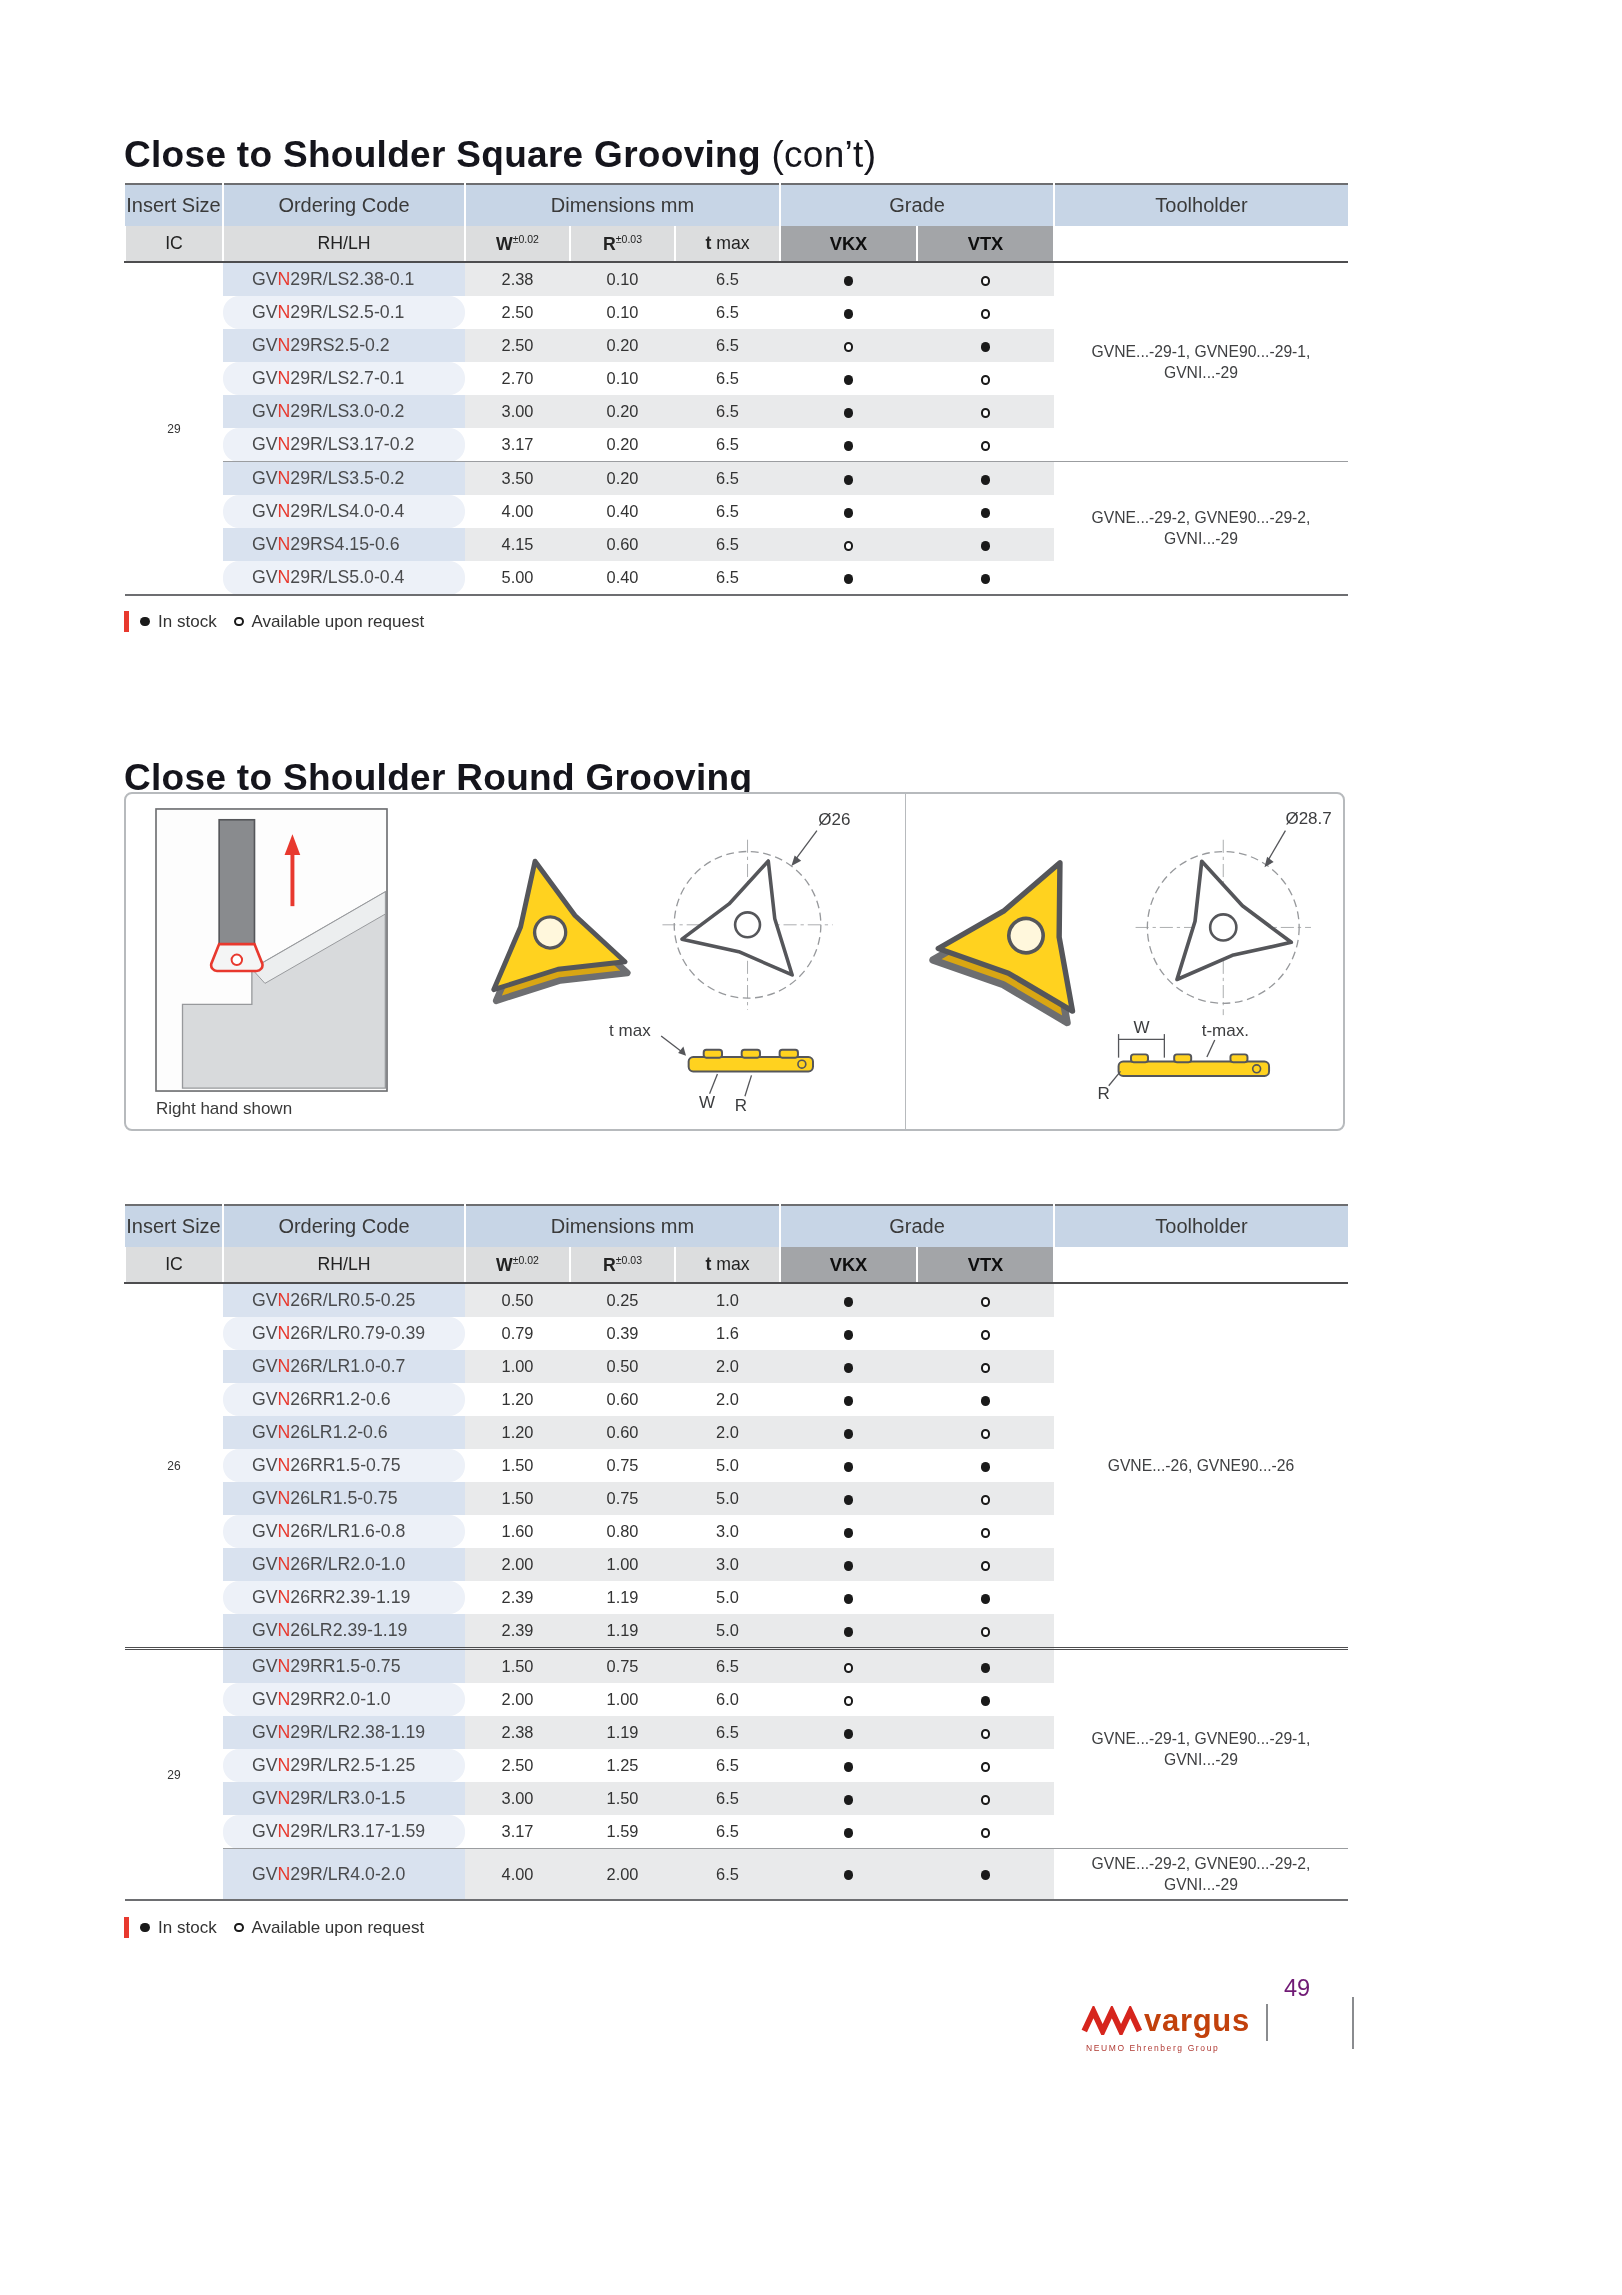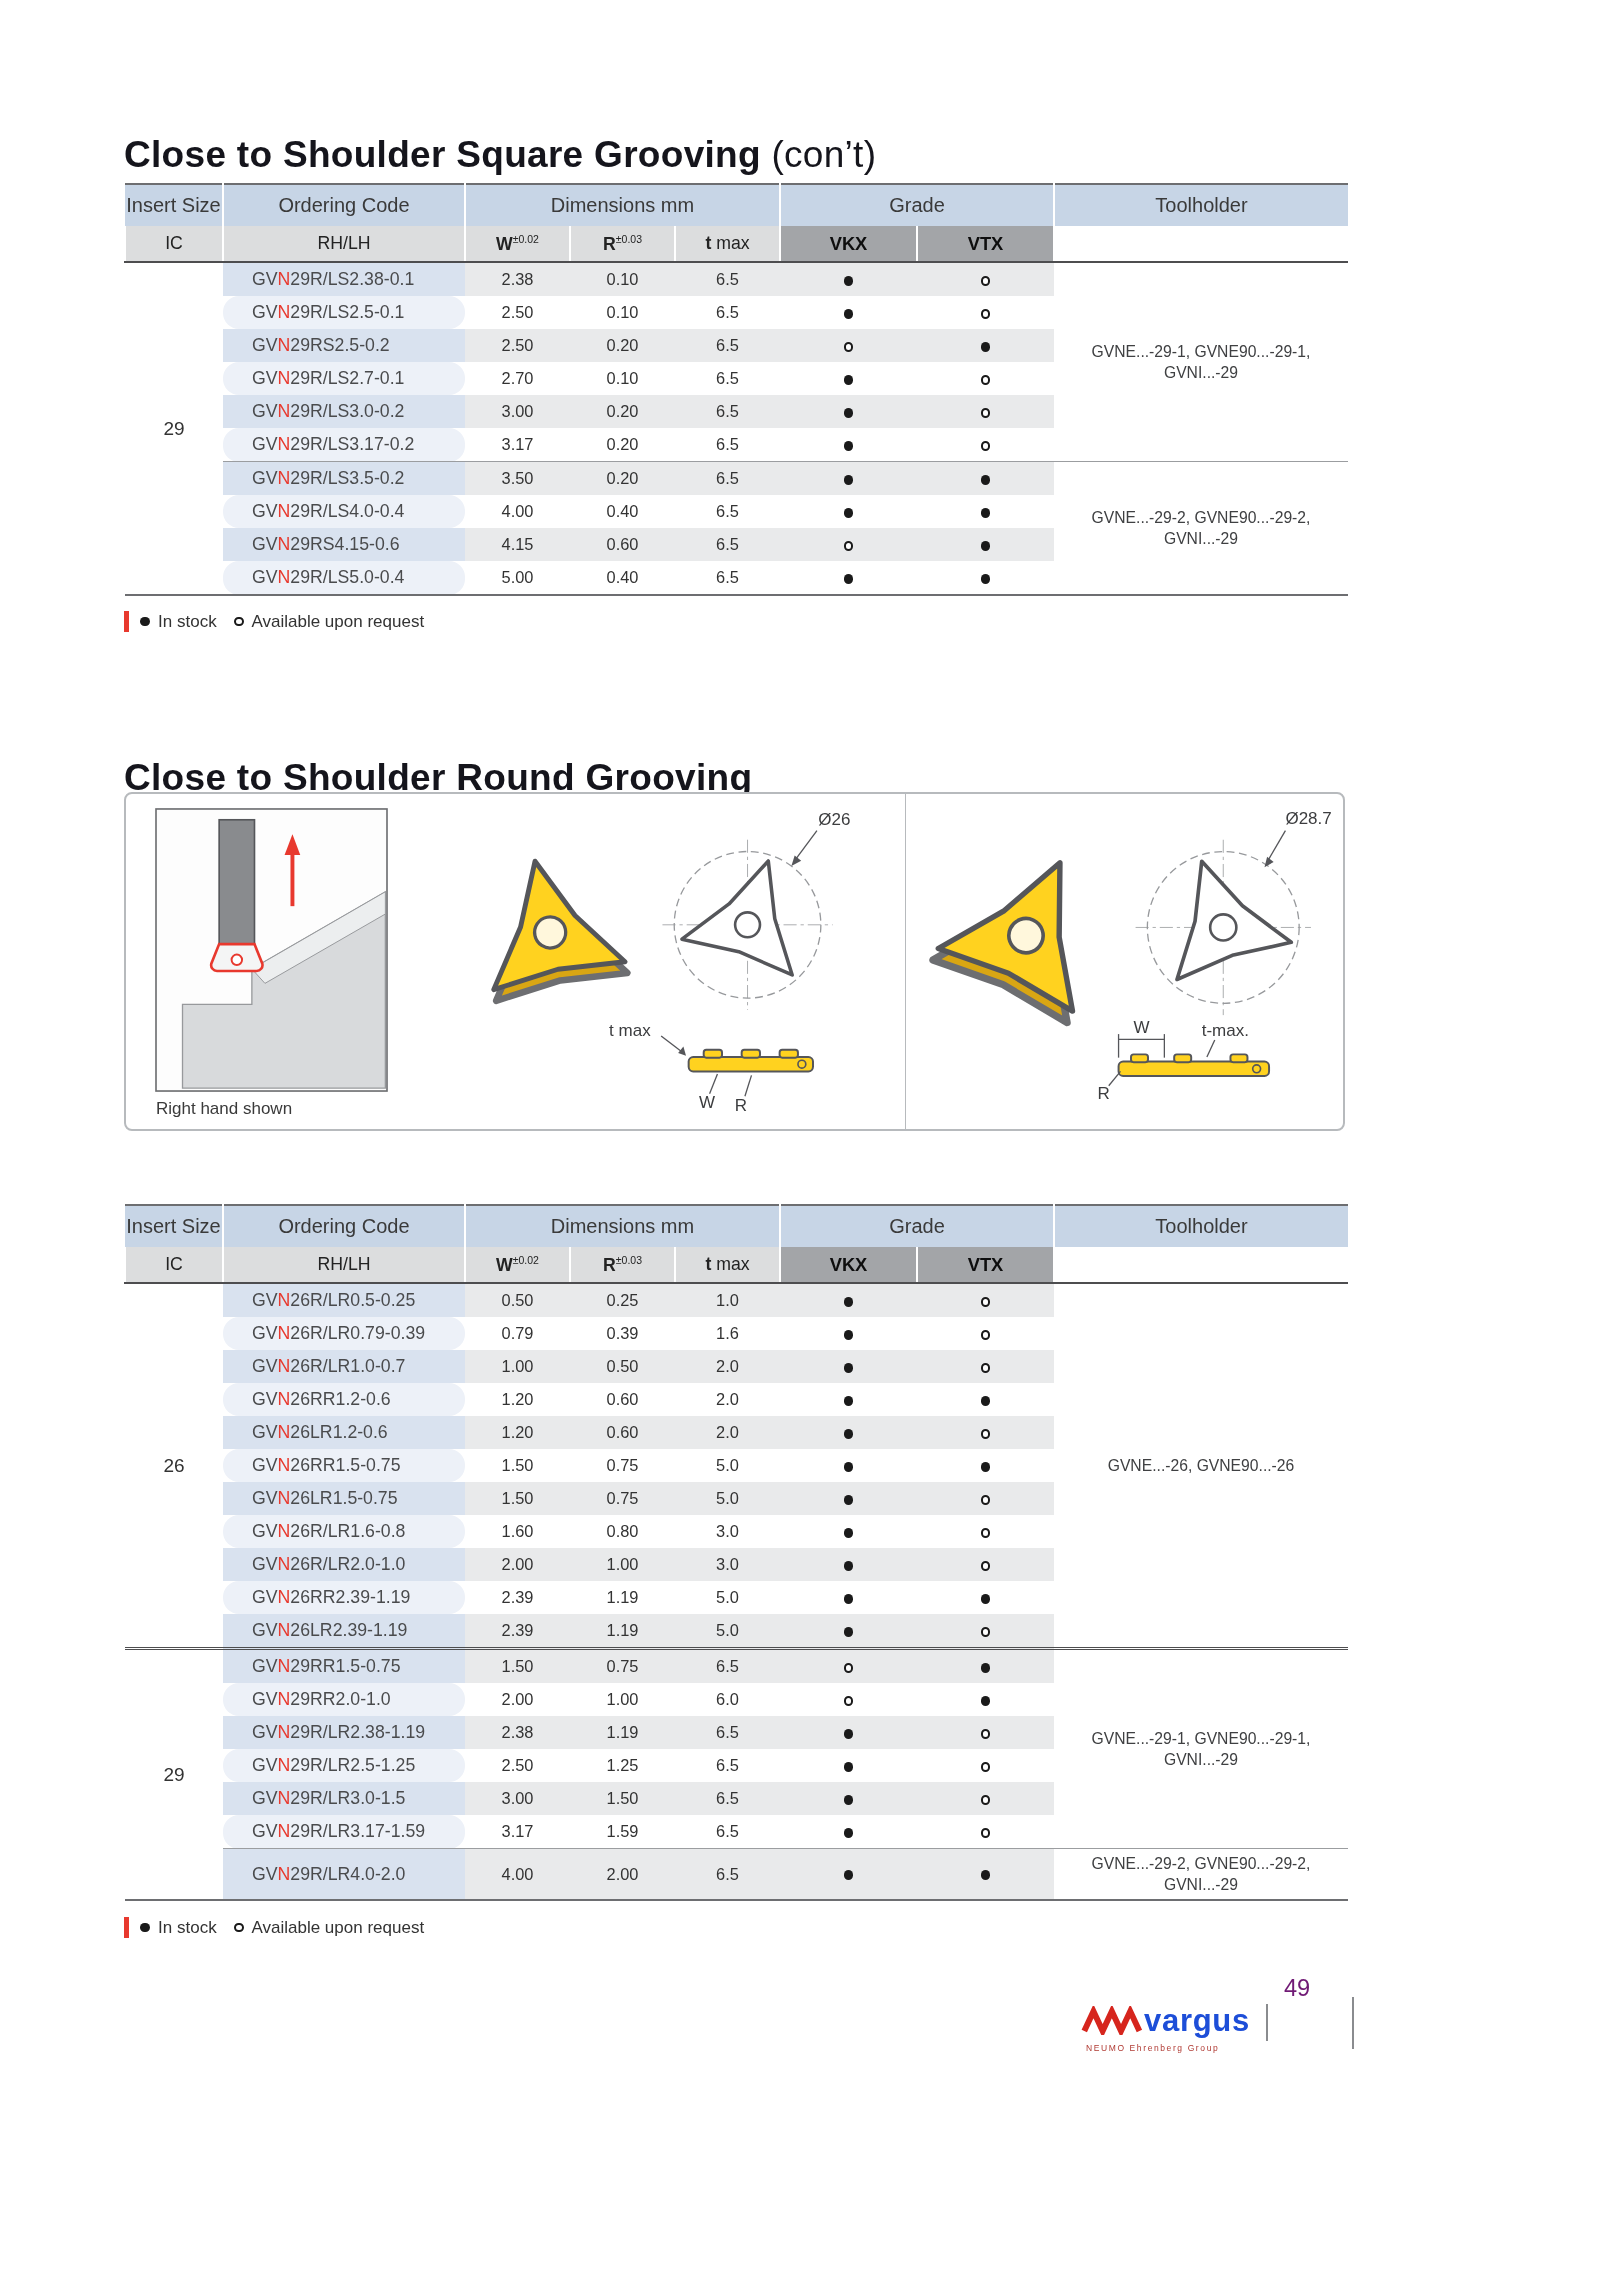--- a/index.html
+++ b/index.html
@@ -23,21 +23,21 @@
   .cat thead tr.h2 th.blank-h { background:#ffffff; }
   .cat thead tr.h2 th .lite { font-weight:400; }
   sup.tol { font-size:10.5px; font-weight:400; vertical-align:super;margin-top:22px; }
 
   .cat tbody td { height:33px; font-size:16.4px; color:#333; text-align:center; vertical-align:middle; }
   .cat tbody tr.stripe td { background:#e9eaeb; }
   .cat tbody tr.plain td  { background:#ffffff; }
   .cat tbody td.code-cell { text-align:left; padding-left:29px; font-size:17.7px; color:#4a4b4d; }
   .cat tbody tr.stripe td.code-cell { background:#d9e2ef; }
   .cat tbody tr.plain td.code-cell  { background:#edf1f8;border-radius:16px; }
-  .cat tbody td.ic-cell { background:#ffffff !important; font-size:19px; color:#333; }
+  .cat tbody td.ic-cell { background:#ffffff !important; font-size:12px; color:#333; }
   .cat tbody td.th-cell { background:#ffffff !important; font-size:15.7px; color:#3f4042; line-height:1.35; padding:3.9px 15.7px; border-top:1.3px solid #9b9da0; }
   .cat tbody tr.th-sep td { border-top:1.3px solid #9b9da0; }
   .cat tbody tr.ic-sep td { border-top:3.9px double #4d4d4f; }
   .code-red { color:#e8392e; }
 
   .dot { display:inline-block; border-radius:50%; vertical-align:middle; }
   .dot.filled { width:9.8px; height:9.8px; background:#1a1a1a; }
   .dot.open   { width:5.9px;  height:5.9px;  border:2px solid #1a1a1a; background:#fff; }
 
   
@@ -51,21 +51,21 @@
                  border:2px solid #b7babd; border-radius:7.9px; background:#fff; box-sizing:border-box; }
   .illus-panel .leftbox  { position:absolute; left:29px;  top:14.4px; }
   .illus-panel .caption  { position:absolute; left:30px;  top:305px; font-size:17px; color:#3a3a3a; }
   .illus-panel .mid-svg  { position:absolute; left:327px; top:9.2px; }
   .illus-panel .divider  { position:absolute; left:779px; top:0; width:1.3px; height:100%; background:#b7babd; }
   .illus-panel .right-svg{ position:absolute; left:793px; top:9.2px; }
   svg text { font-family:"Liberation Sans", sans-serif; font-size:26px; fill:#3c3d3f; }
 
   
   .footer-logo { position:absolute; left:1081px; top:2006px; display:flex; align-items:flex-end; }
-  .footer-logo .brand { font-size:31px; font-weight:bold; color:#1d4ed8; letter-spacing:0.7px; line-height:0.9; }
+  .footer-logo .brand { font-size:31px; font-weight:bold; color:#c2410c; letter-spacing:0.7px; line-height:0.9; }
   .footer-tagline { position:absolute; left:1086px; top:2043px; font-size:8.5px; letter-spacing:1.6px; color:#b03a33; }
   .footer-rule-1 { position:absolute; left:1266px; top:2004px; width:2px; height:37px; background:#8a8c8f; }
   .page-number   { position:absolute; left:1284px; top:1975px; font-size:23.6px; font-weight:normal; color:#701a75; }
   .footer-rule-2 { position:absolute; left:1352px; top:1997px; width:2px; height:52px; background:#8a8c8f; }
 </style>
 </head>
 <body>
 
 <h1 class="sec-title" style="top:109px;">
   <span>Close to Shoulder Square Grooving</span><span class="suffix">(con’t)</span>

